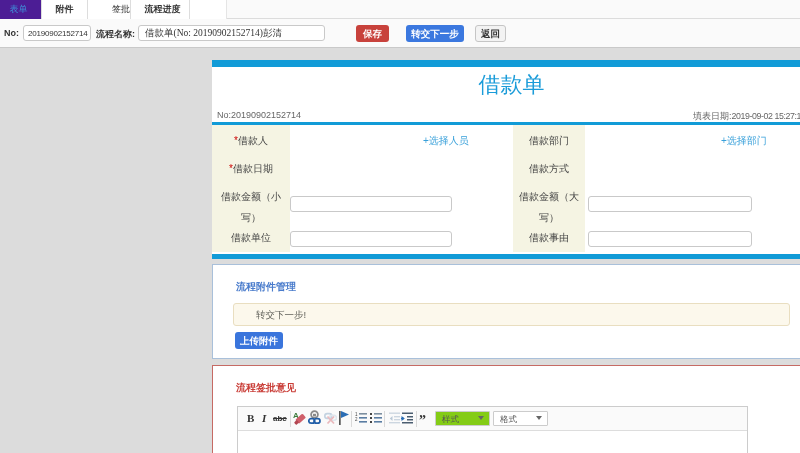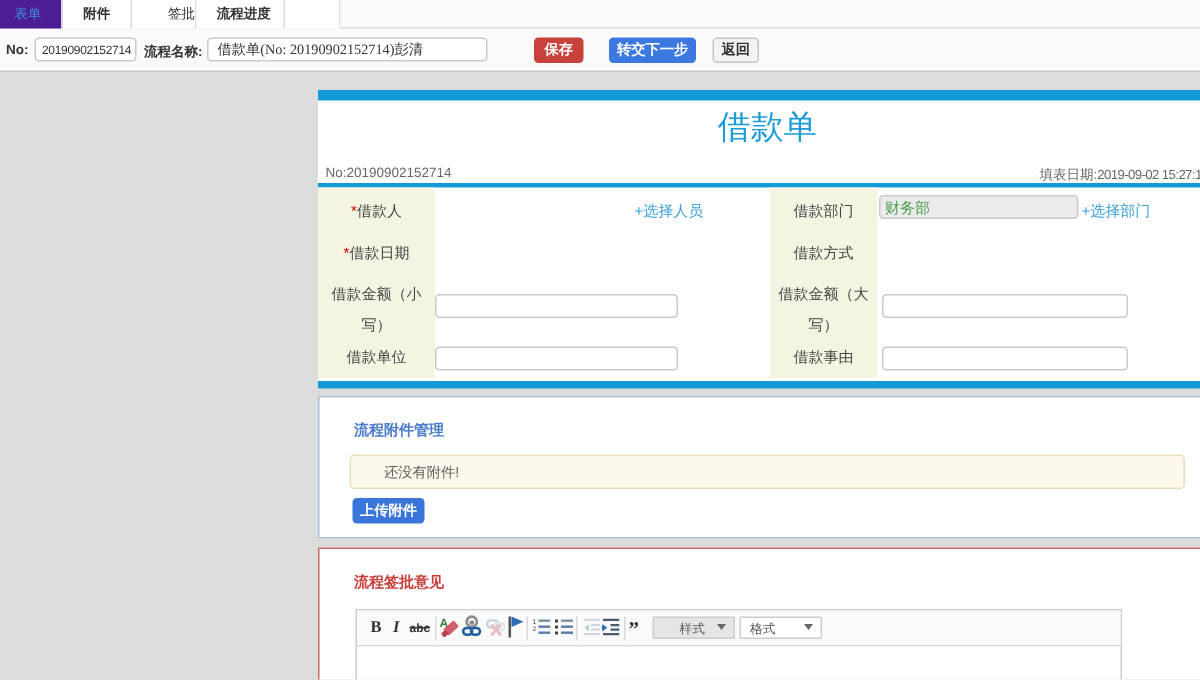--- a/index.html
+++ b/index.html
@@ -40,42 +40,41 @@
   <div class="abs" style="left:5px;top:50px;font-size:9px;color:#666">No:20190902152714</div>
   <div class="abs" style="left:481px;top:50px;font-size:9px;color:#666;white-space:nowrap">填表日期:<span style="font-size:8.8px;letter-spacing:-0.4px">2019-09-02 15:27:14</span></div>
   <div class="abs" style="left:0;top:62px;width:100%;height:2.5px;background:#119bd7"></div>
 
   <div class="abs" style="left:0;top:65px;width:78px;height:127px;background:#f5f4e3"></div>
   <div class="abs" style="left:301px;top:65px;width:72px;height:127px;background:#f5f4e3"></div>
 
   <div class="abs lbl" style="left:0;top:74px;width:78px"><span class="star">*</span>借款人</div>
   <div class="abs lnk" style="left:211px;top:74px">+选择人员</div>
   <div class="abs lbl" style="left:301px;top:74px;width:72px">借款部门</div>
-  <div class="abs ginp" style="left:374px;top:70px;width:133px;height:16px">财务部</div>
   <div class="abs lnk" style="left:509px;top:74px">+选择部门</div>
 
   <div class="abs lbl" style="left:0;top:102px;width:78px"><span class="star">*</span>借款日期</div>
   <div class="abs lbl" style="left:301px;top:102px;width:72px">借款方式</div>
 
   <div class="abs lbl" style="left:0;top:127px;width:78px;line-height:20.5px">借款金额（小<br>写）</div>
   <div class="abs inp" style="left:78px;top:136px;width:162px;height:16px"></div>
   <div class="abs lbl" style="left:301px;top:127px;width:72px;line-height:20.5px">借款金额（大<br>写）</div>
   <div class="abs inp" style="left:376px;top:136px;width:164px;height:16px"></div>
 
   <div class="abs lbl" style="left:0;top:171px;width:78px">借款单位</div>
   <div class="abs inp" style="left:78px;top:171px;width:162px;height:16px"></div>
   <div class="abs lbl" style="left:301px;top:171px;width:72px">借款事由</div>
   <div class="abs inp" style="left:376px;top:171px;width:164px;height:16px"></div>
 
   <div class="abs" style="left:0;top:194px;width:100%;height:5px;background:#119bd7"></div>
 </div>
 
 <div class="abs" style="left:212px;top:264px;width:599px;height:95px;background:#fff;border:1px solid #a9c0da">
   <div class="abs" style="left:23px;top:14.5px;font-size:10px;font-weight:bold;color:#4a7ccc">流程附件管理</div>
-  <div class="abs" style="left:20px;top:38px;width:557px;height:23px;background:#fcf8ec;border:1px solid #e9dec0;border-radius:3px;font-size:9.5px;color:#5f5f58;padding:5px 0 0 22px">还没有附件!</div>
+  <div class="abs" style="left:20px;top:38px;width:557px;height:23px;background:#fcf8ec;border:1px solid #e9dec0;border-radius:3px;font-size:9.5px;color:#5f5f58;padding:5px 0 0 22px">转交下一步!</div>
   <div class="abs" style="left:22px;top:67px;width:48px;height:17px;background:#3a75dc;border-radius:3px;color:#fff;font-size:9.5px;font-weight:bold;text-align:center;line-height:17px">上传附件</div>
 </div>
 
 <div class="abs" style="left:212px;top:365px;width:599px;height:95px;background:#fff;border:1px solid #c66a64">
   <div class="abs" style="left:23px;top:14.5px;font-size:10px;font-weight:bold;color:#ca3f39">流程签批意见</div>
 
   <div class="abs" style="left:24px;top:39.5px;width:511px;height:60px;border:1px solid #ccc;background:#fff">
     <div class="abs" style="left:0;top:0;width:100%;height:24px;background:#fafafa;border-bottom:1px solid #ddd">
       <span class="abs" style="left:9px;top:5px;font:bold 11px 'Liberation Serif',serif;color:#333">B</span>
       <span class="abs" style="left:24px;top:5px;font:italic bold 11px 'Liberation Serif',serif;color:#333">I</span>
@@ -137,18 +136,18 @@
         <rect x="1" y="0.5" width="11" height="1.5" fill="#4a5d70"></rect>
         <rect x="6" y="4" width="6" height="1.5" fill="#4a5d70"></rect>
         <rect x="6" y="7" width="6" height="1.5" fill="#4a5d70"></rect>
         <rect x="1" y="10" width="11" height="1.5" fill="#4a5d70"></rect>
         <path d="M0.5 4 L0.5 9 L3.8 6.5 Z" fill="#2a6db5"></path>
         <rect x="0" y="5.8" width="3" height="1.4" fill="#2a6db5"></rect>
       </svg>
       <span class="sep" style="left:178px"></span>
       <span class="abs" style="left:181px;top:6px;font:bold 14px 'Liberation Serif',serif;color:#333">”</span>
 
-      <div class="abs" style="left:197px;top:4px;width:55px;height:15px;border:1px solid #ccc;background:#e5e5e5;border-radius:1px;font-size:8.5px;color:#555;padding:2px 0 0 17px">样式<span style="position:absolute;right:5px;top:4px;width:0;height:0;border-left:3px solid transparent;border-right:3px solid transparent;border-top:4px solid #666"></span></div>
+      <div class="abs" style="left:197px;top:4px;width:55px;height:15px;border:1px solid #ccc;background:#84cc16;border-radius:1px;font-size:8.5px;color:#555;padding:2px 0 0 6px">样式<span style="position:absolute;right:5px;top:4px;width:0;height:0;border-left:3px solid transparent;border-right:3px solid transparent;border-top:4px solid #666"></span></div>
 
       <div class="abs" style="left:255px;top:4px;width:55px;height:15px;border:1px solid #ccc;background:#fff;border-radius:1px;font-size:8.5px;color:#555;padding:2px 0 0 6px">格式<span style="position:absolute;right:5px;top:4px;width:0;height:0;border-left:3px solid transparent;border-right:3px solid transparent;border-top:4px solid #666"></span></div>
     </div>
   </div>
 </div>
 
 </body></html>

